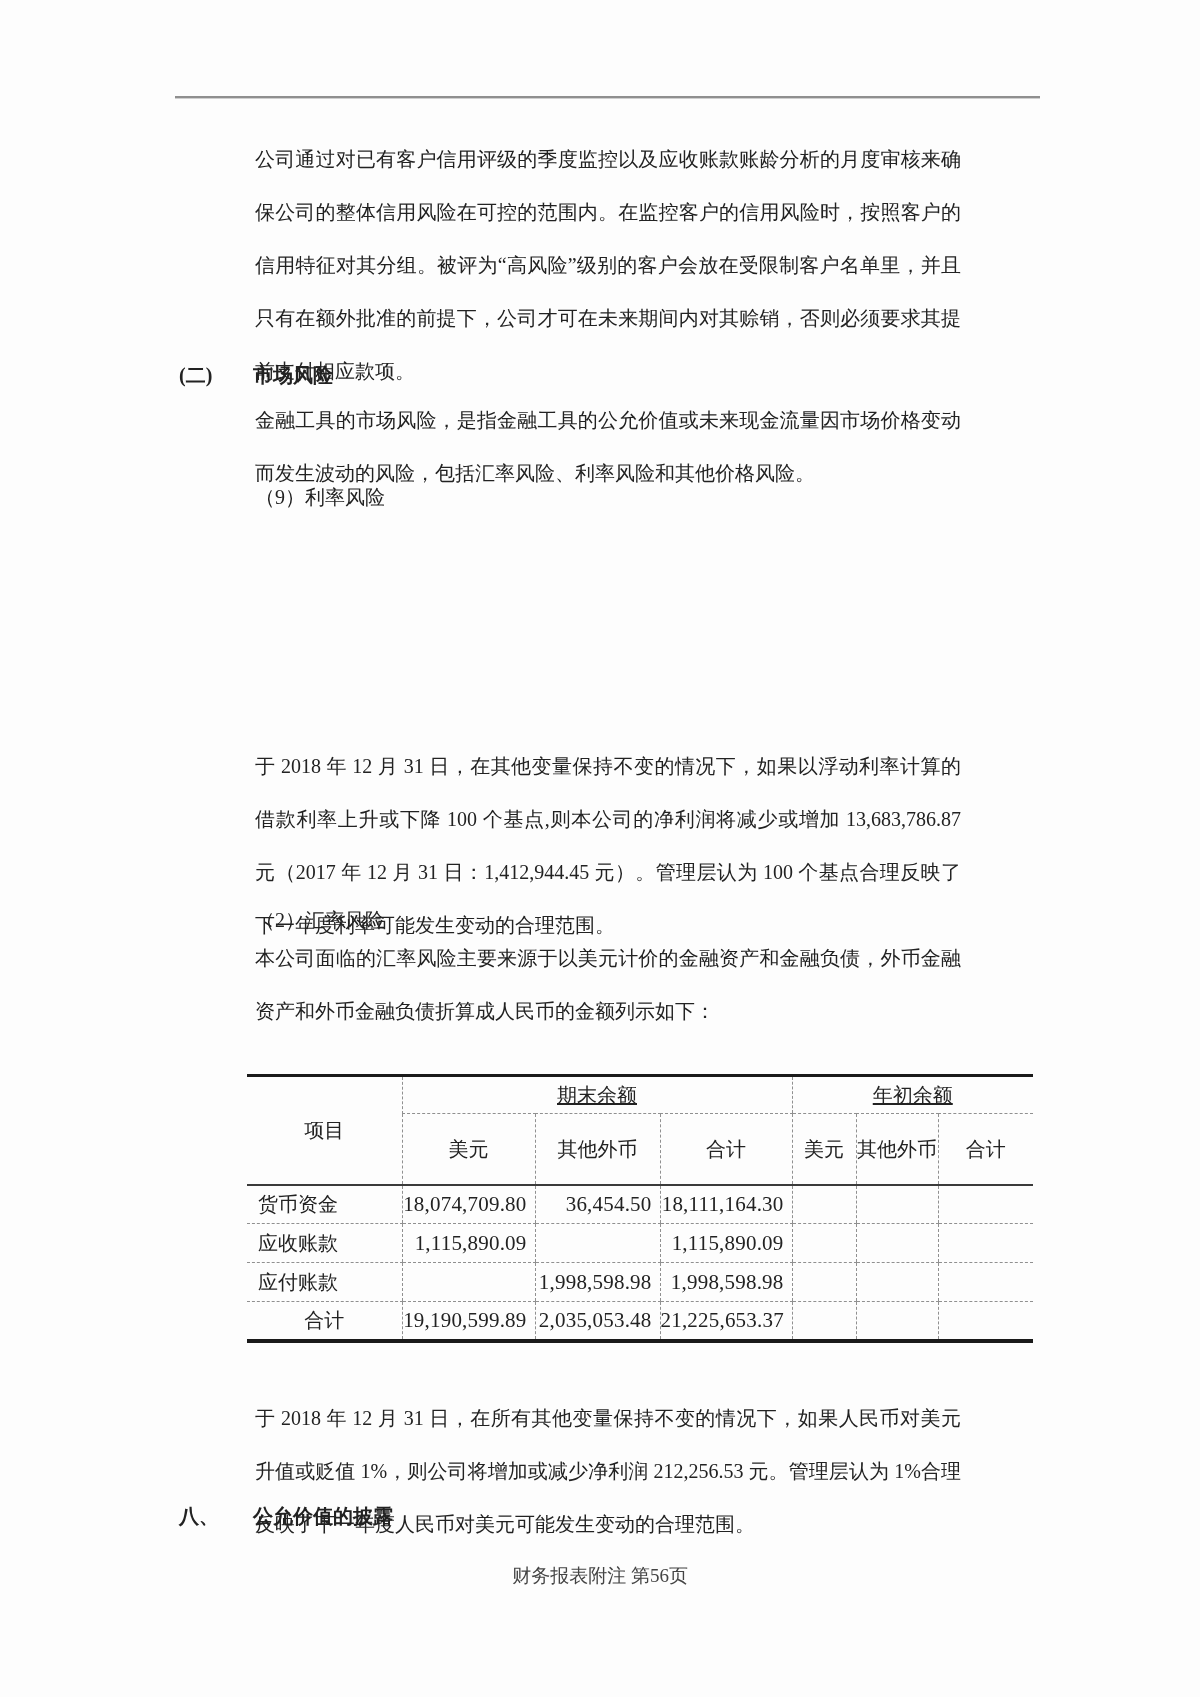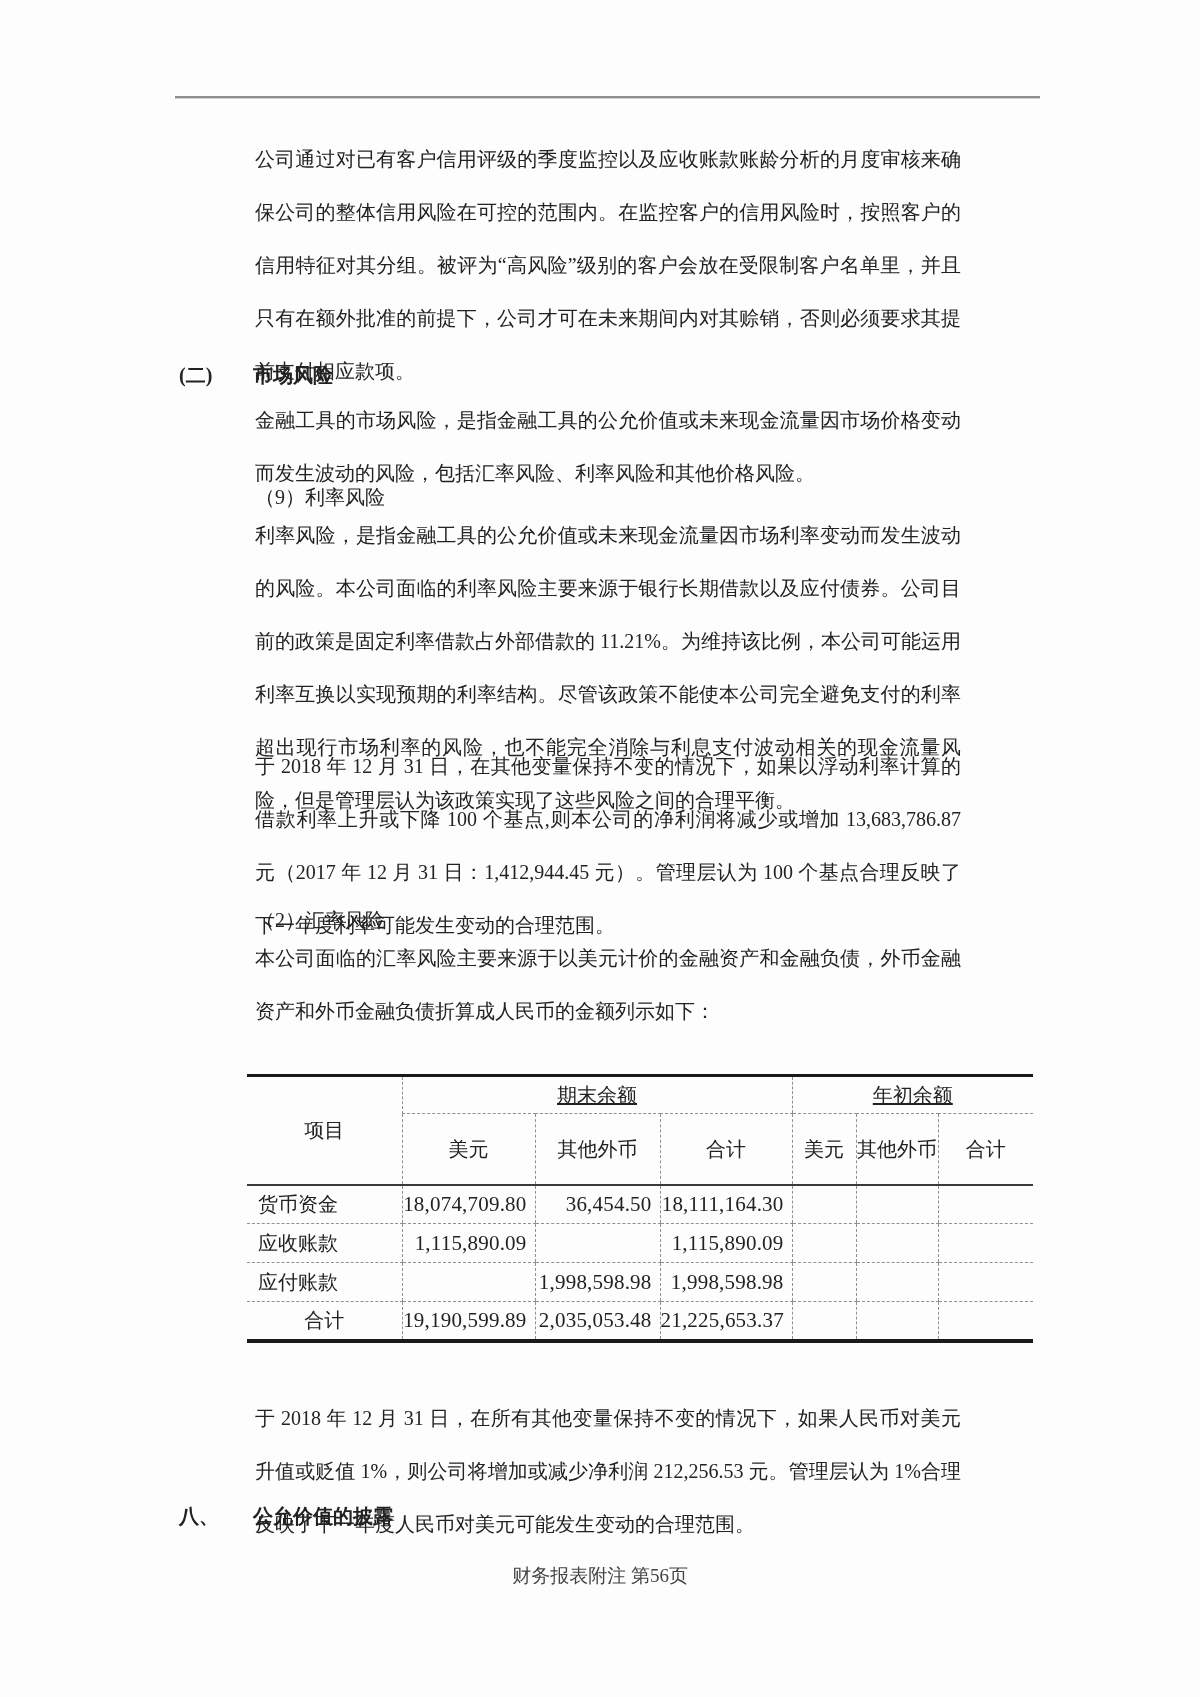--- a/index.html
+++ b/index.html
@@ -118,21 +118,20 @@
   <p class="para p-credit">公司通过对已有客户信用评级的季度监控以及应收账款账龄分析的月度审核来确保公司的整体信用风险在可控的范围内。在监控客户的信用风险时，按照客户的信用特征对其分组。被评为“高风险”级别的客户会放在受限制客户名单里，并且只有在额外批准的前提下，公司才可在未来期间内对其赊销，否则必须要求其提前支付相应款项。</p>
 
   <div class="heading h-market">
     <span class="h-num">(二)</span><span>市场风险</span>
   </div>
 
   <p class="para p-intro">金融工具的市场风险，是指金融工具的公允价值或未来现金流量因市场价格变动而发生波动的风险，包括汇率风险、利率风险和其他价格风险。</p>
 
   <p class="para subline p-sub1">（9）利率风险</p>
 
-  <p class="para p-ir1">利率风险，是指金融工具的公允价值或未来现金流量因市场利率变动而发生波动的风险。本公司面临的利率风险主要来源于银行长期借款以及应付债券。公司目前的政策是固定利率借款占外部借款的 11.21%。为维持该比例，本公司可能运用利率互换以实现预期的利率结构。尽管该政策不能使本公司完全避免支付的利率超出现行市场利率的风险，也不能完全消除与利息支付波动相关的现金流量风险，但是管理层认为该政策实现了这些风险之间的合理平衡。</p>
 
   <p class="para p-ir2">于 2018 年 12 月 31 日，在其他变量保持不变的情况下，如果以浮动利率计算的借款利率上升或下降 100 个基点,则本公司的净利润将减少或增加 13,683,786.87 元（2017 年 12 月 31 日：1,412,944.45 元）。管理层认为 100 个基点合理反映了下一年度利率可能发生变动的合理范围。</p>
 
   <p class="para subline p-sub2">（2）汇率风险</p>
 
   <p class="para p-ex1">本公司面临的汇率风险主要来源于以美元计价的金融资产和金融负债，外币金融资产和外币金融负债折算成人民币的金额列示如下：</p>
 
   <table class="fx">
     <colgroup>
       <col style="width:155px">

